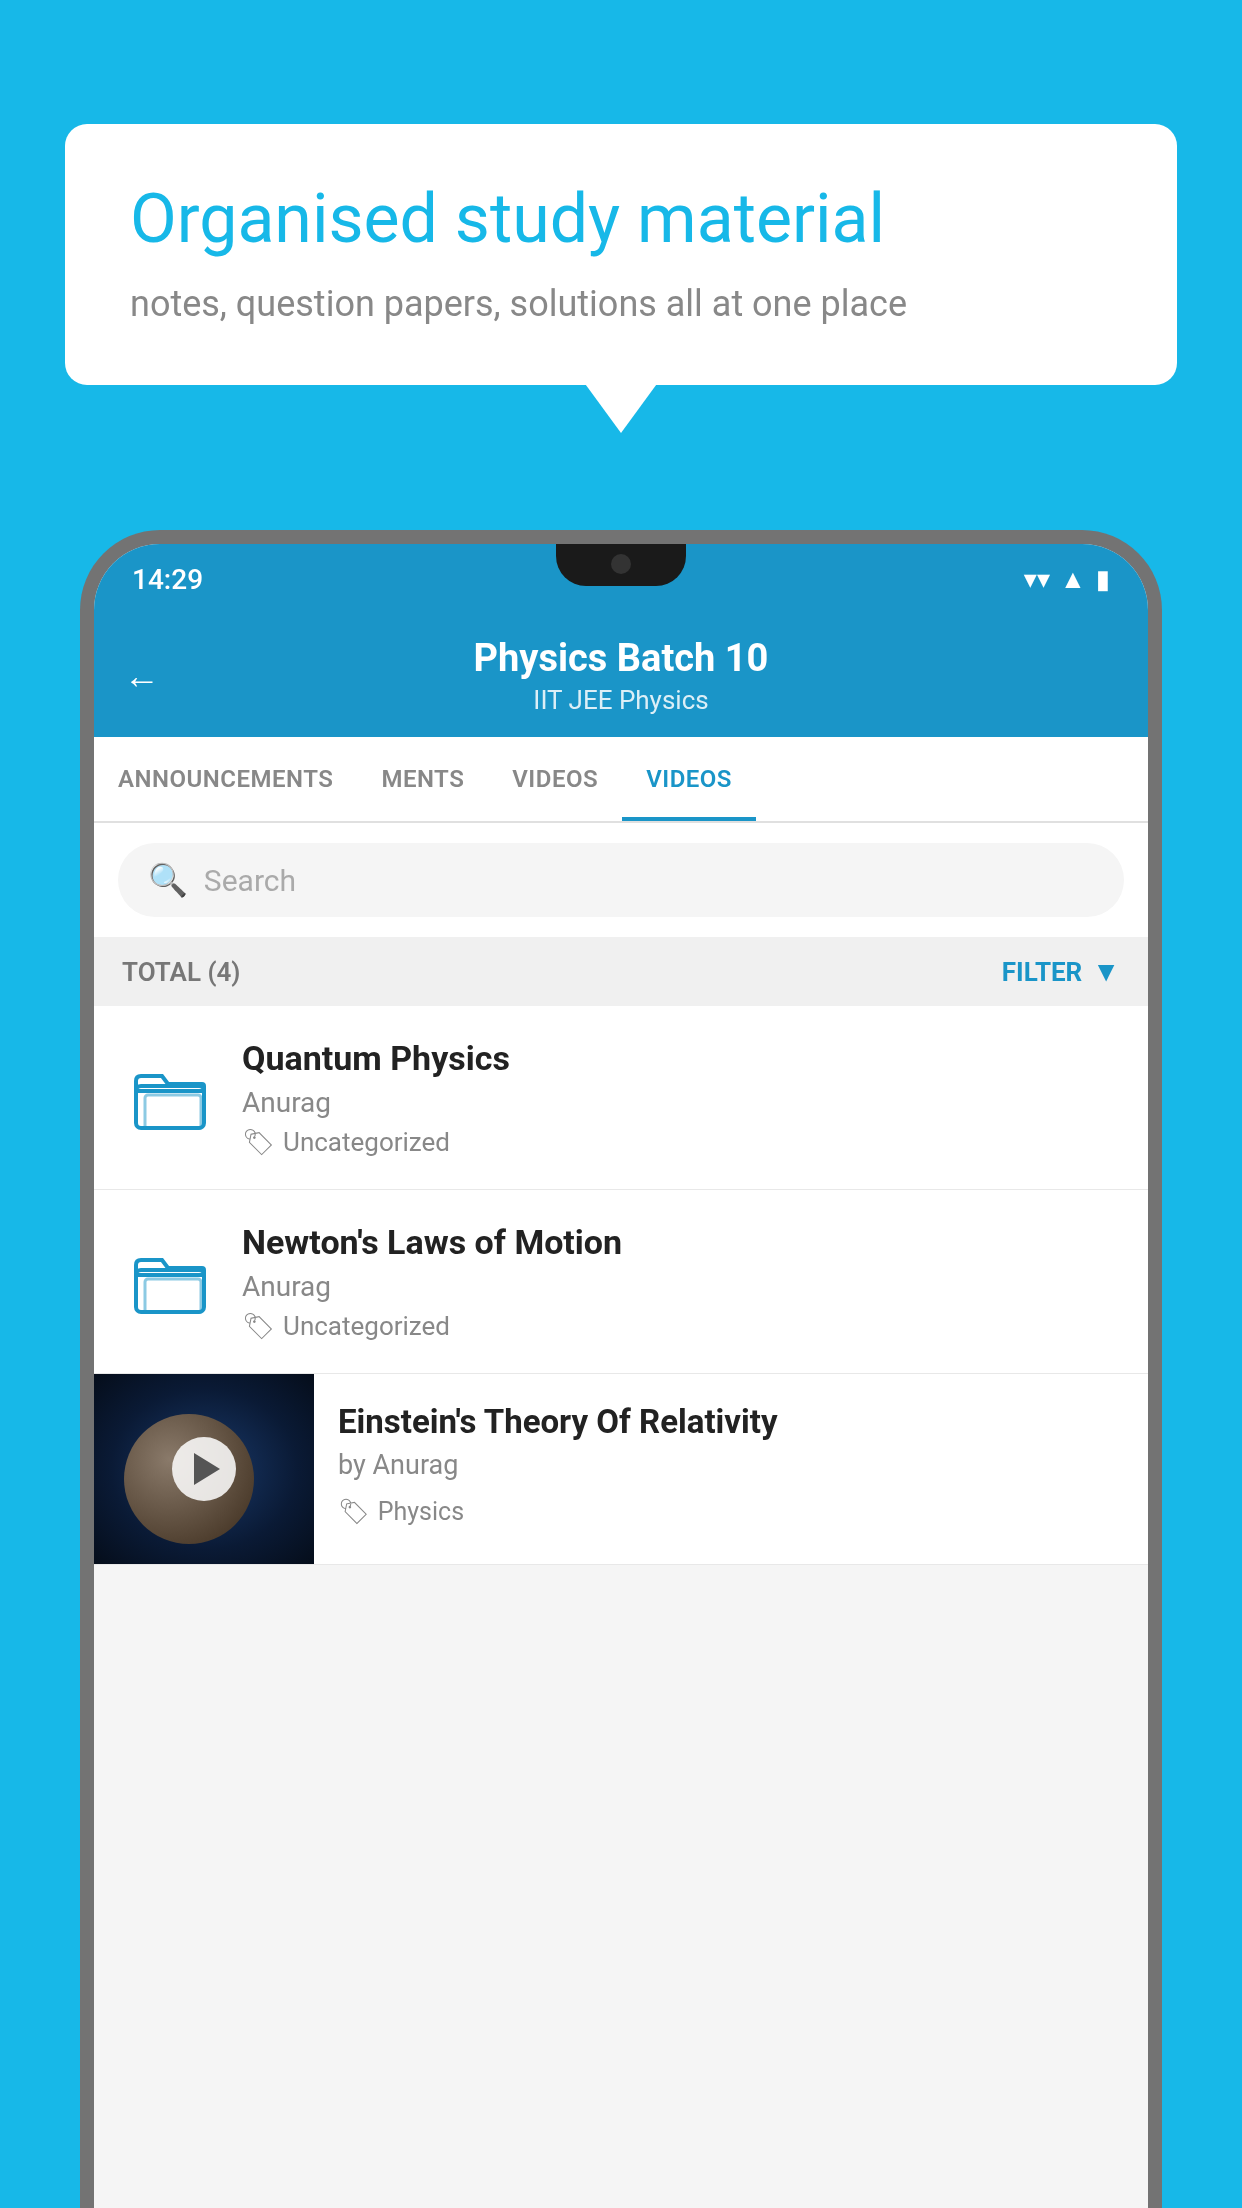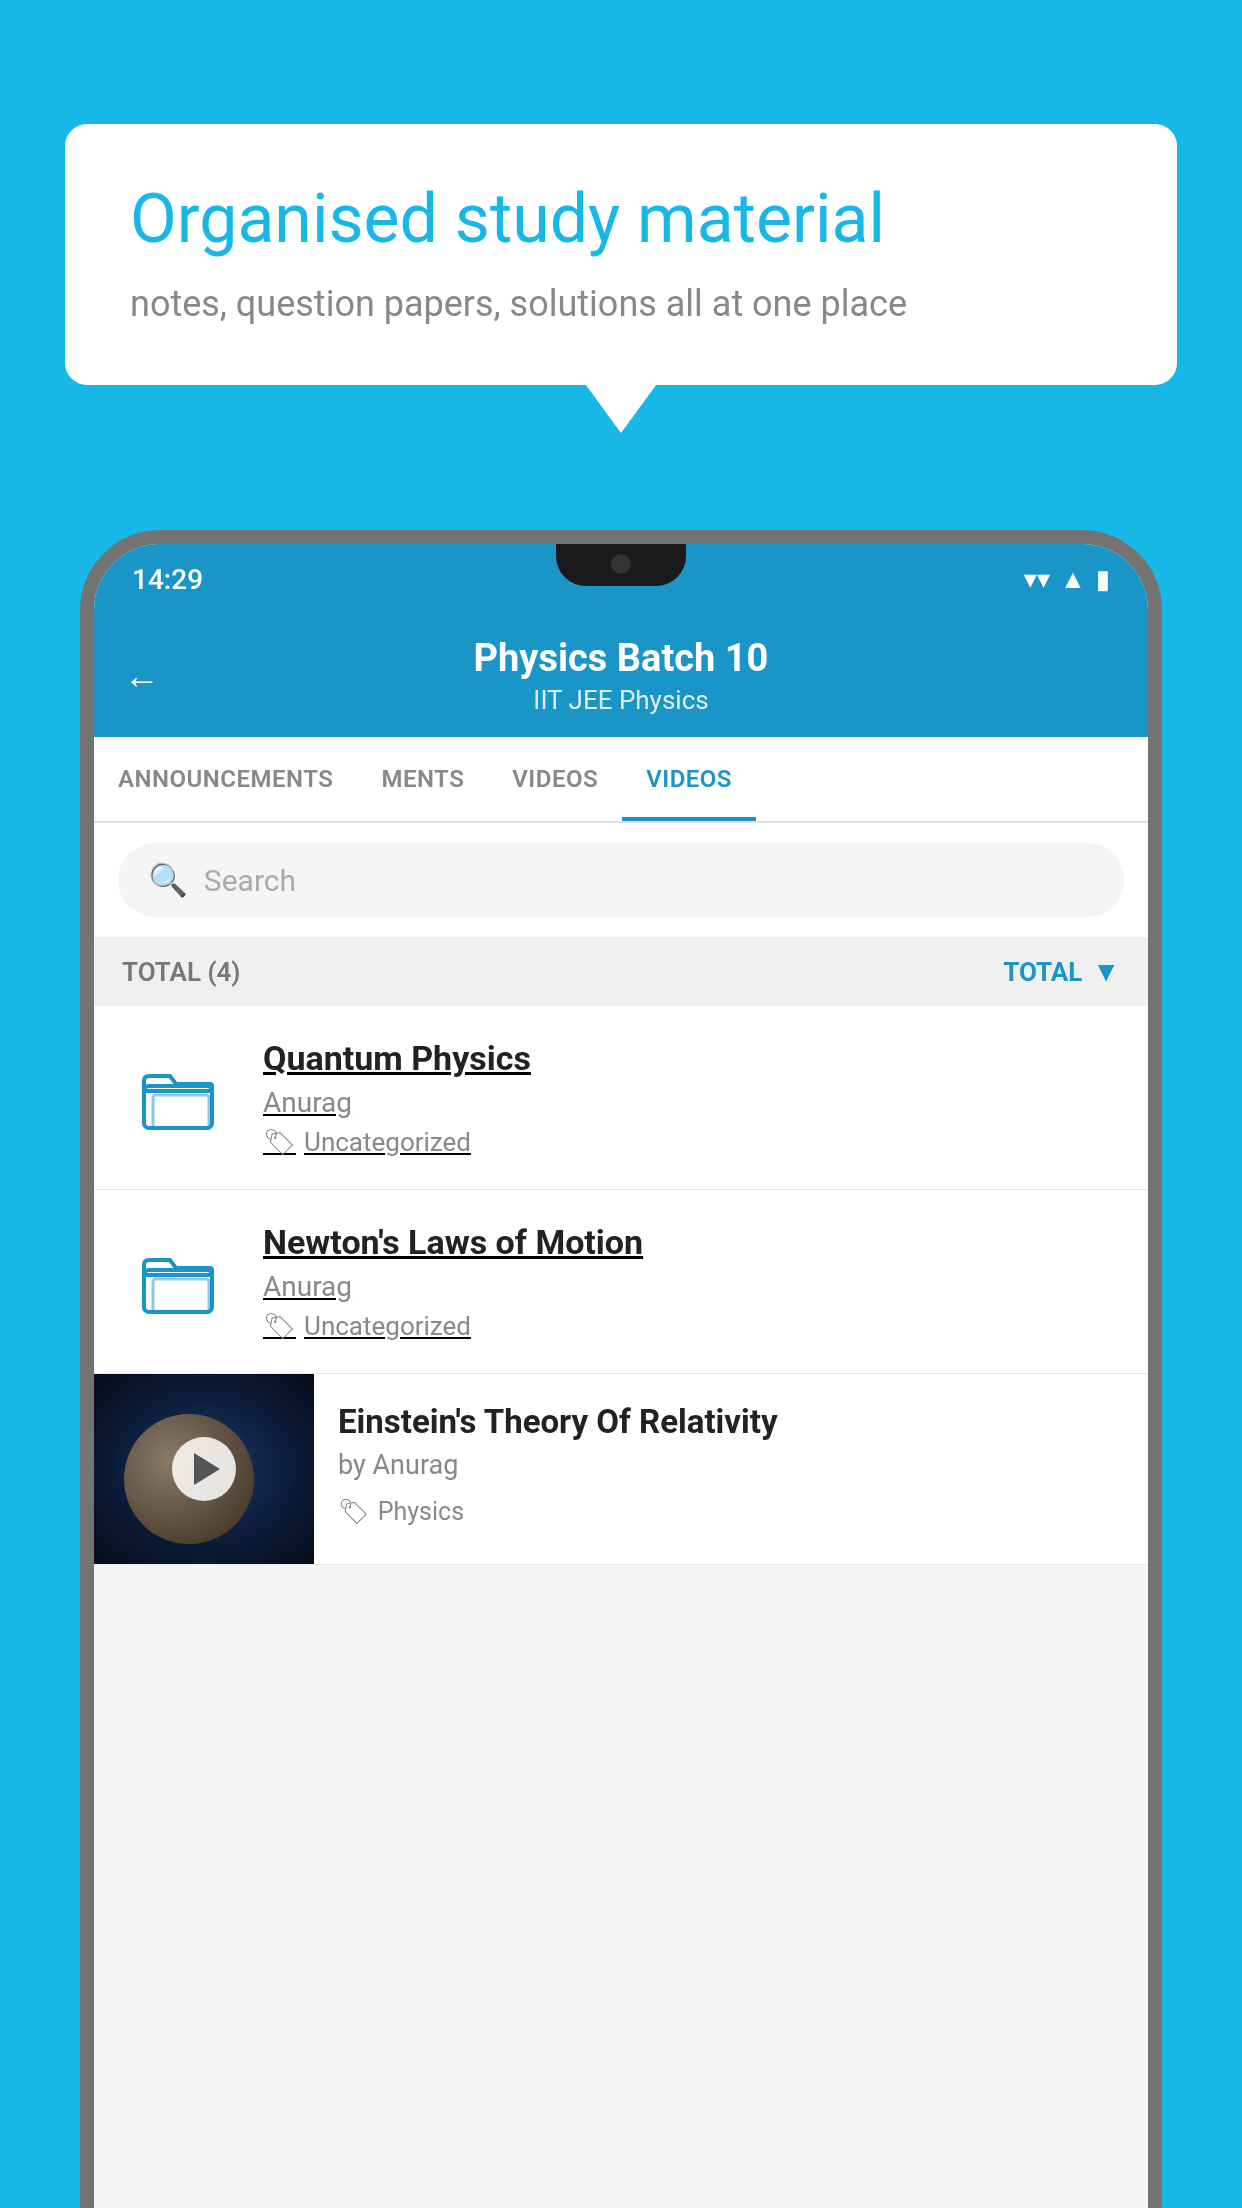--- a/index.html
+++ b/index.html
@@ -237,24 +237,23 @@
 
     
     .video-list {
       background: white;
       overflow: hidden;
     }
 
     .video-item {
       display: flex;
       align-items: center;
-      padding: 32px 40px;
+      padding: 32px 32px;
       border-bottom: 1px solid #e8e8e8;
-      gap: 41px;
-      text-decoration: underline;
+      gap: 28px;
     }
 
     .video-icon-container {
       width: 88px;
       flex-shrink: 0;
       display: flex;
       justify-content: center;
       align-items: center;
     }
 
@@ -425,21 +424,21 @@
     <div class="search-container">
       <div class="search-box">
         <span class="search-icon">🔍</span>
         <span class="search-text">Search</span>
       </div>
     </div>
 
     <div class="filter-bar">
       <span class="total-count">TOTAL (4)</span>
       <div class="filter-btn">
-        <span>TOTAL</span>
+        <span>FILTER</span>
         <span style="color:#1a95c8;font-size:28px;">▼</span>
       </div>
     </div>
 
     <div class="video-list">
 
       <div class="video-item">
         <div class="video-icon-container">
           <svg width="72" height="64" viewBox="0 0 72 64">
             <rect x="2" y="20" width="68" height="42" rx="5" ry="5" fill="none" stroke="#1a95c8" stroke-width="4"></rect>

